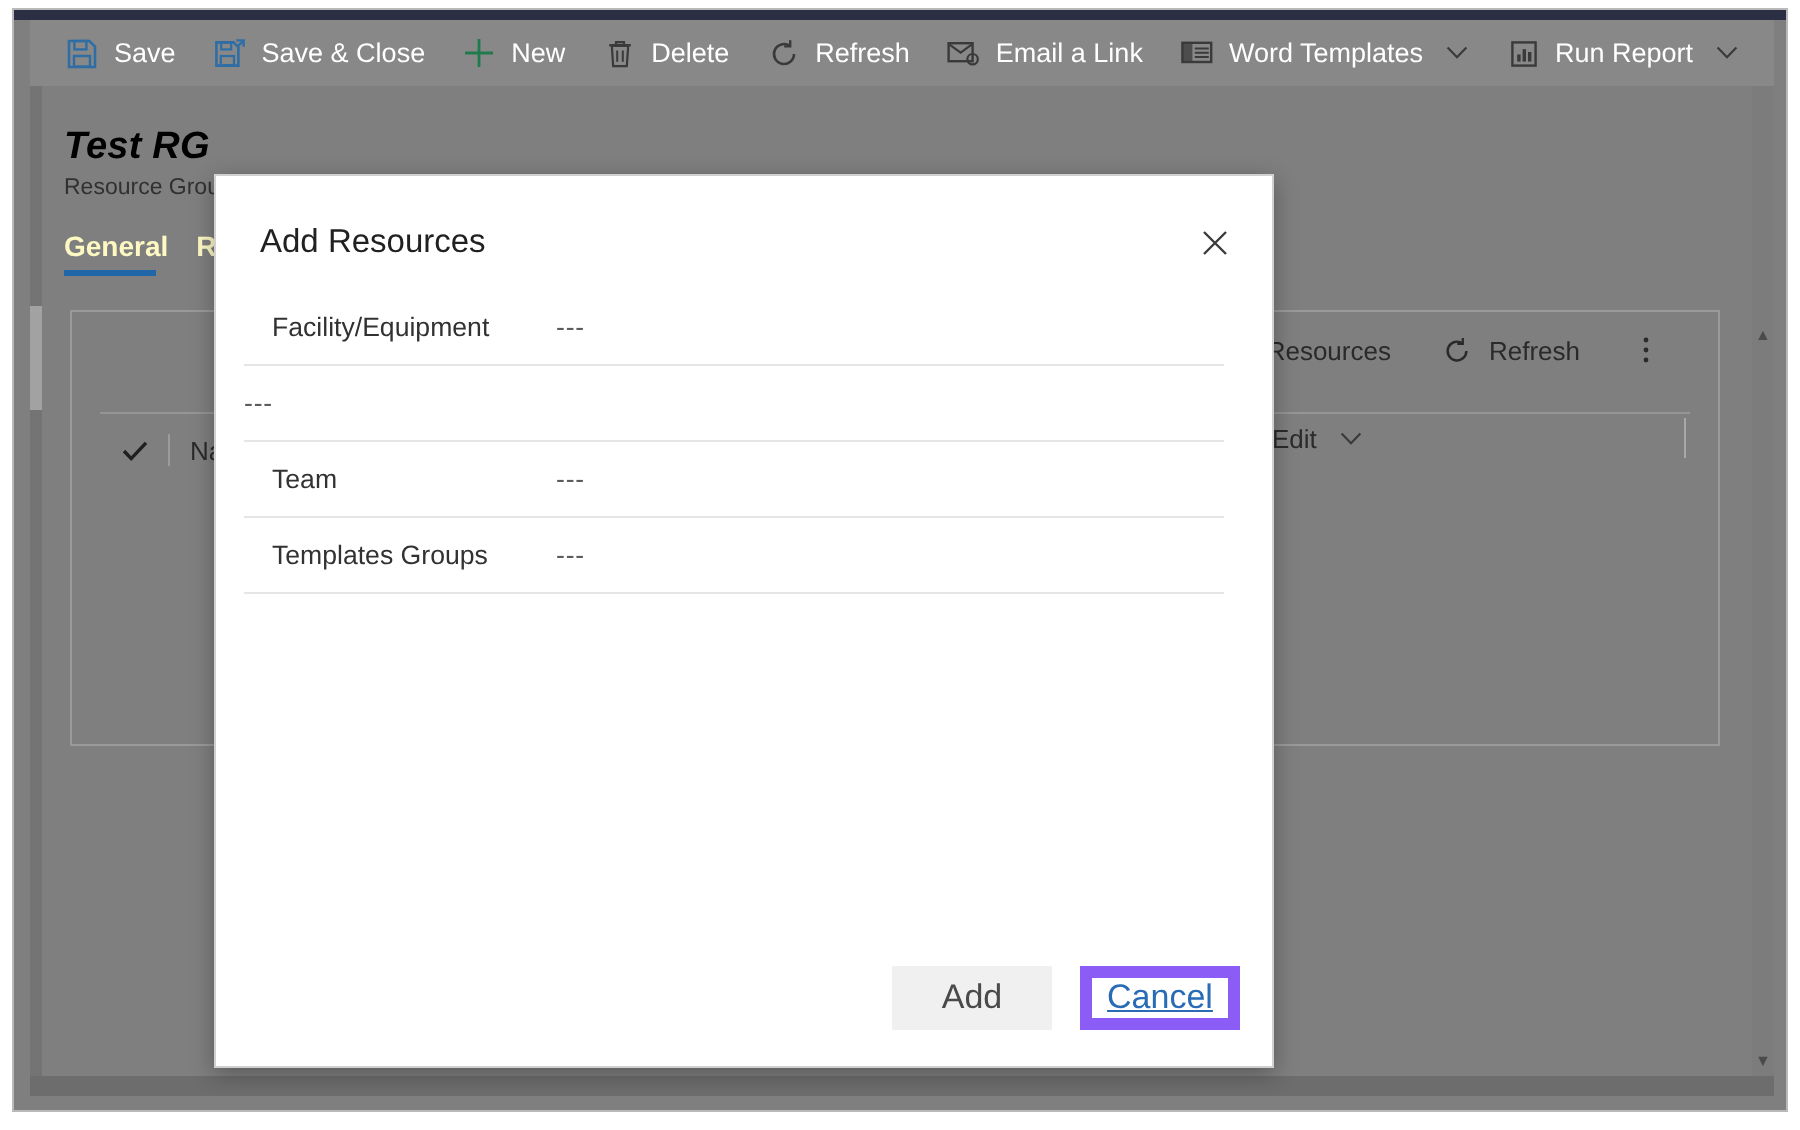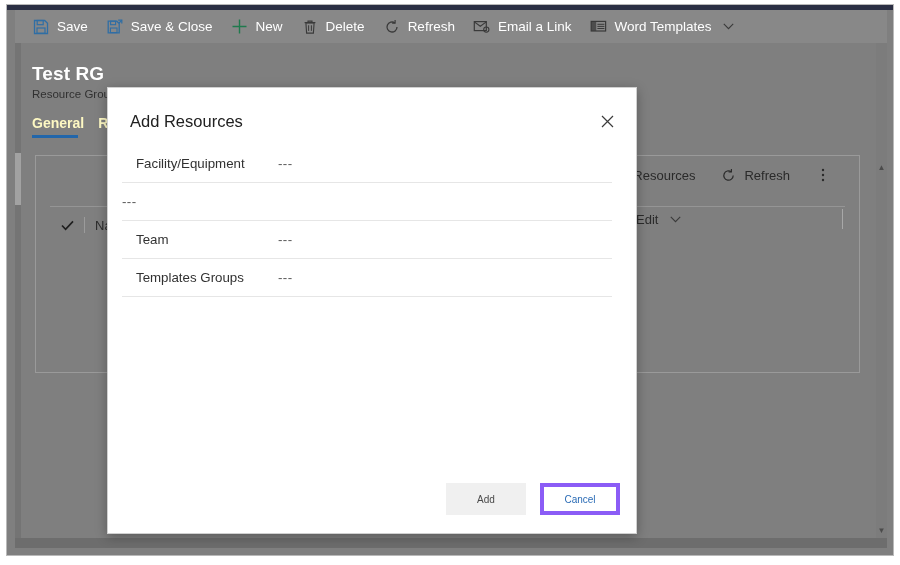--- a/index.html
+++ b/index.html
@@ -75,21 +75,21 @@
     background: #747474;
   }
   #left-rail-thumb {
     position: absolute; left: 0; top: 110px;
     width: 6px; height: 52px;
     background: #a2a2a2;
   }
   #record-title {
     position: absolute; left: 17px; top: 20px;
     font-size: 19px; font-weight: bold;
-    color: #ffffff; letter-spacing: .1px;
+    color: #000000; letter-spacing: .1px; font-style: italic;
   }
   #record-subtitle {
     position: absolute; left: 17px; top: 45px;
     font-size: 11.5px; color: #313131;
     width: 84px; overflow: hidden; white-space: nowrap;
   }
   #tabs {
     position: absolute; left: 17px; top: 72px;
     display: flex; align-items: flex-start;
   }
@@ -202,33 +202,34 @@
   .form-value {
     font-size: 13.3px; color: #5a5a5a;
     letter-spacing: .4px;
   }
   #dialog-footer {
     position: absolute; right: 16px; bottom: 18px;
     display: flex; align-items: center;
   }
   .dlg-btn {
     height: 32px; min-width: 80px;
-    font-size: 10px;
+    font-size: 17px;
     display: flex; align-items: center; justify-content: center;
     cursor: pointer;
     margin-top: 22px;
   }
   #btn-add {
     background: #f0f0f0; color: #4a4a4a;
     border: 1px solid #f0f0f0;
     margin-right: 14px;
   }
   #btn-cancel {
     background: #ffffff; color: #2a6bb5;
-    border: 4px solid #8b5cf6;
+    border: 6px solid #8b5cf6;
+    text-decoration: underline;
   }
 </style>
 </head>
 <body>
 
 <div id="app-window">
 
   <div id="title-strip"></div>
 
   <div id="command-bar">
@@ -308,20 +309,36 @@
         </svg>
       </span>
       <span class="cmd-label">Word Templates</span>
       <span class="chev">
         <svg width="11" height="7" viewBox="0 0 11 7">
             <path d="M.8.8L5.5 5.6 10.2.8" fill="none" stroke="#3a3a3a" stroke-width="1.1"></path>
           </svg>
       </span>
     </div>
 
+    <div class="cmd-btn">
+      <span class="cmd-ico">
+        <svg width="16" height="16" viewBox="0 0 16 16">
+          <rect x="2.2" y="2.2" width="11.6" height="11.6" fill="none" stroke="#3a3a3a" stroke-width="1.2"></rect>
+          <rect x="4.6" y="8.2" width="1.7" height="3.6" fill="#3a3a3a"></rect>
+          <rect x="7.3" y="5.6" width="1.7" height="6.2" fill="#3a3a3a"></rect>
+          <rect x="10" y="7" width="1.7" height="4.8" fill="#3a3a3a"></rect>
+        </svg>
+      </span>
+      <span class="cmd-label">Run Report</span>
+      <span class="chev">
+        <svg width="11" height="7" viewBox="0 0 11 7">
+            <path d="M.8.8L5.5 5.6 10.2.8" fill="none" stroke="#3a3a3a" stroke-width="1.1"></path>
+          </svg>
+      </span>
+    </div>
 
   </div>
 
   <div id="record-page">
 
     <div id="left-rail">
       <div id="left-rail-thumb"></div>
     </div>
 
     <div id="record-title">Test RG</div>

